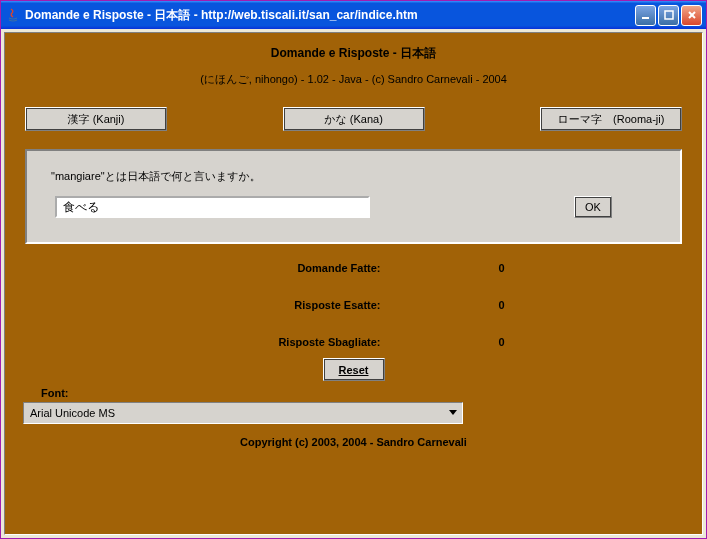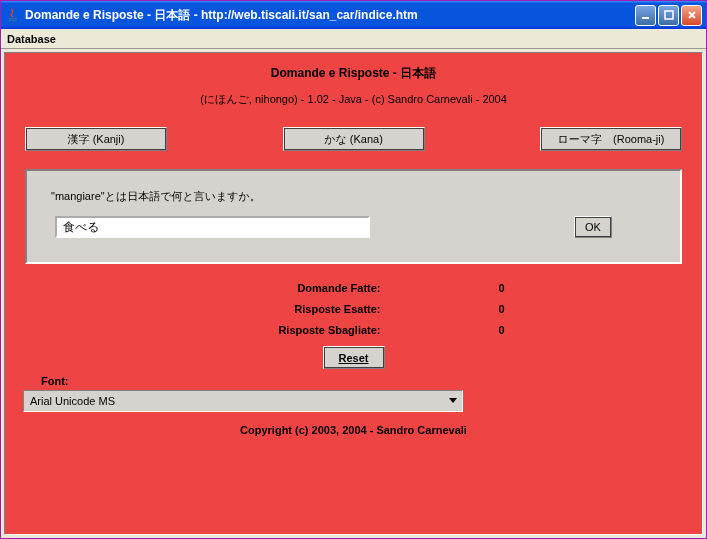--- a/index.html
+++ b/index.html
@@ -67,21 +67,21 @@
     background: #ece9d8;
     border-bottom: 1px solid #999;
     display: flex;
     align-items: center;
     padding: 0 6px;
     font-weight: bold;
     font-size: 11px;
   }
   .content {
     flex: 1;
-    background: #ef4444;
+    background: #a16207;
     margin: 3px;
     border: 1px solid #808080;
     border-right-color: #fff;
     border-bottom-color: #fff;
     padding: 8px 10px 4px 10px;
     display: flex;
     flex-direction: column;
     overflow: hidden;
   }
   .heading {
@@ -147,21 +147,21 @@
   .ok-btn {
     width: 38px;
     height: 22px;
     margin-left: auto;
     margin-right: 46px;
   }
   .stats {
     margin: 6px 0 4px 0;
     display: flex;
     flex-direction: column;
-    gap: 9px;
+    gap: 25px;
     align-items: center;
   }
   .stat-row {
     display: flex;
     font-weight: bold;
     font-size: 11px;
   }
   .stat-label {
     width: 290px;
     text-align: right;
@@ -251,23 +251,20 @@
       </div>
       <div class="win-btn win-close">
         <svg width="10" height="10">
           <line x1="2" y1="2" x2="8" y2="8" stroke="#fff" stroke-width="2"></line>
           <line x1="8" y1="2" x2="2" y2="8" stroke="#fff" stroke-width="2"></line>
         </svg>
       </div>
     </div>
   </div>
 
-  <div class="menubar">
-    <span>Database</span>
-  </div>
 
   <div class="content">
 
     <div class="heading">Domande e Risposte - 日本語</div>
     <div class="subheading">(にほんご, nihongo) - 1.02 - Java - (c) Sandro Carnevali - 2004</div>
 
     <div class="mode-row">
       <div class="swing-btn mode-btn">
         <span>漢字 (Kanji)</span>
       </div>

